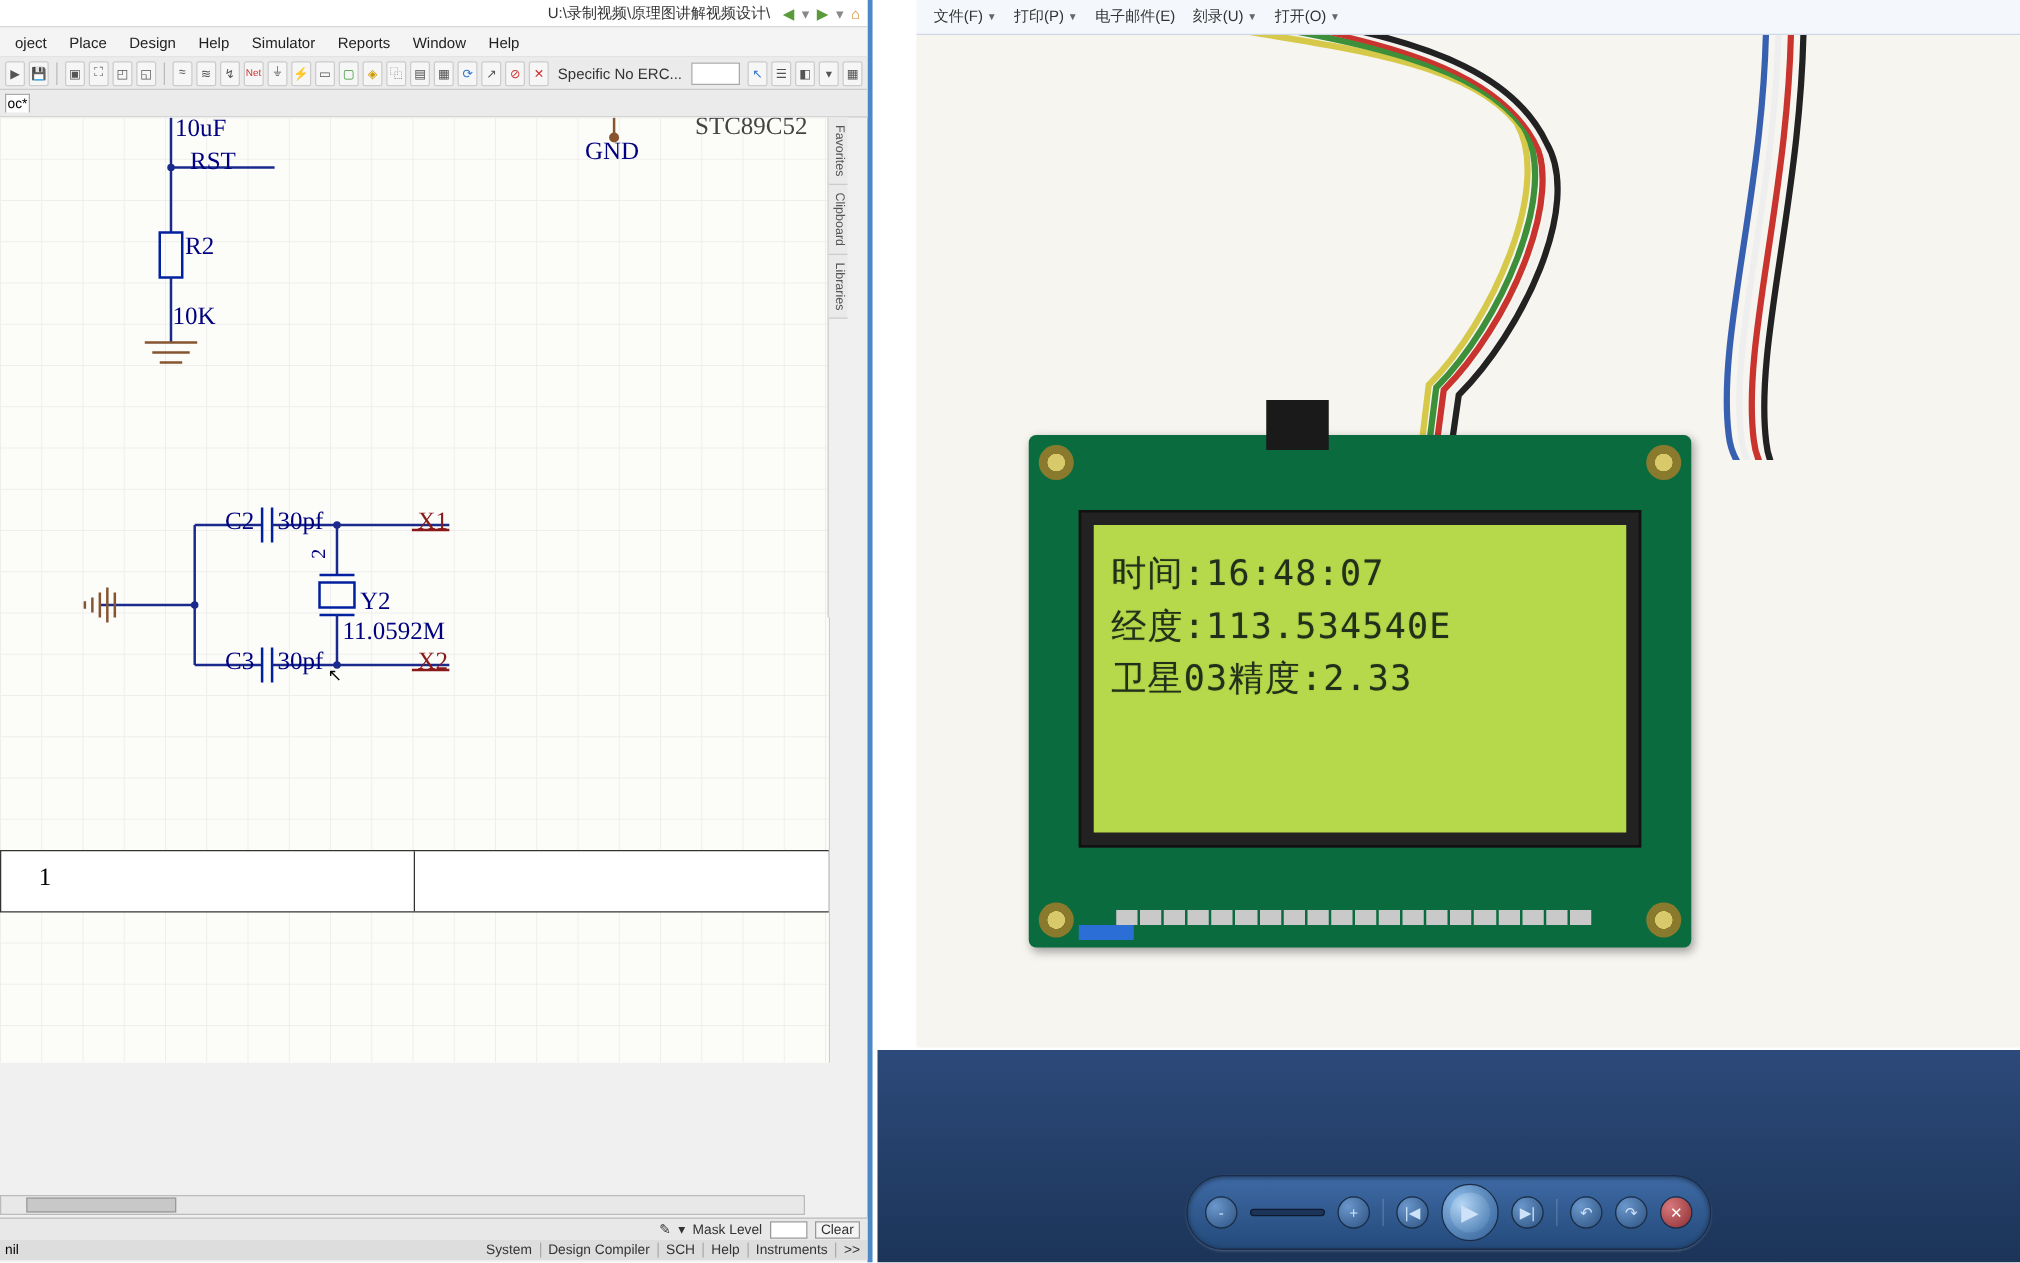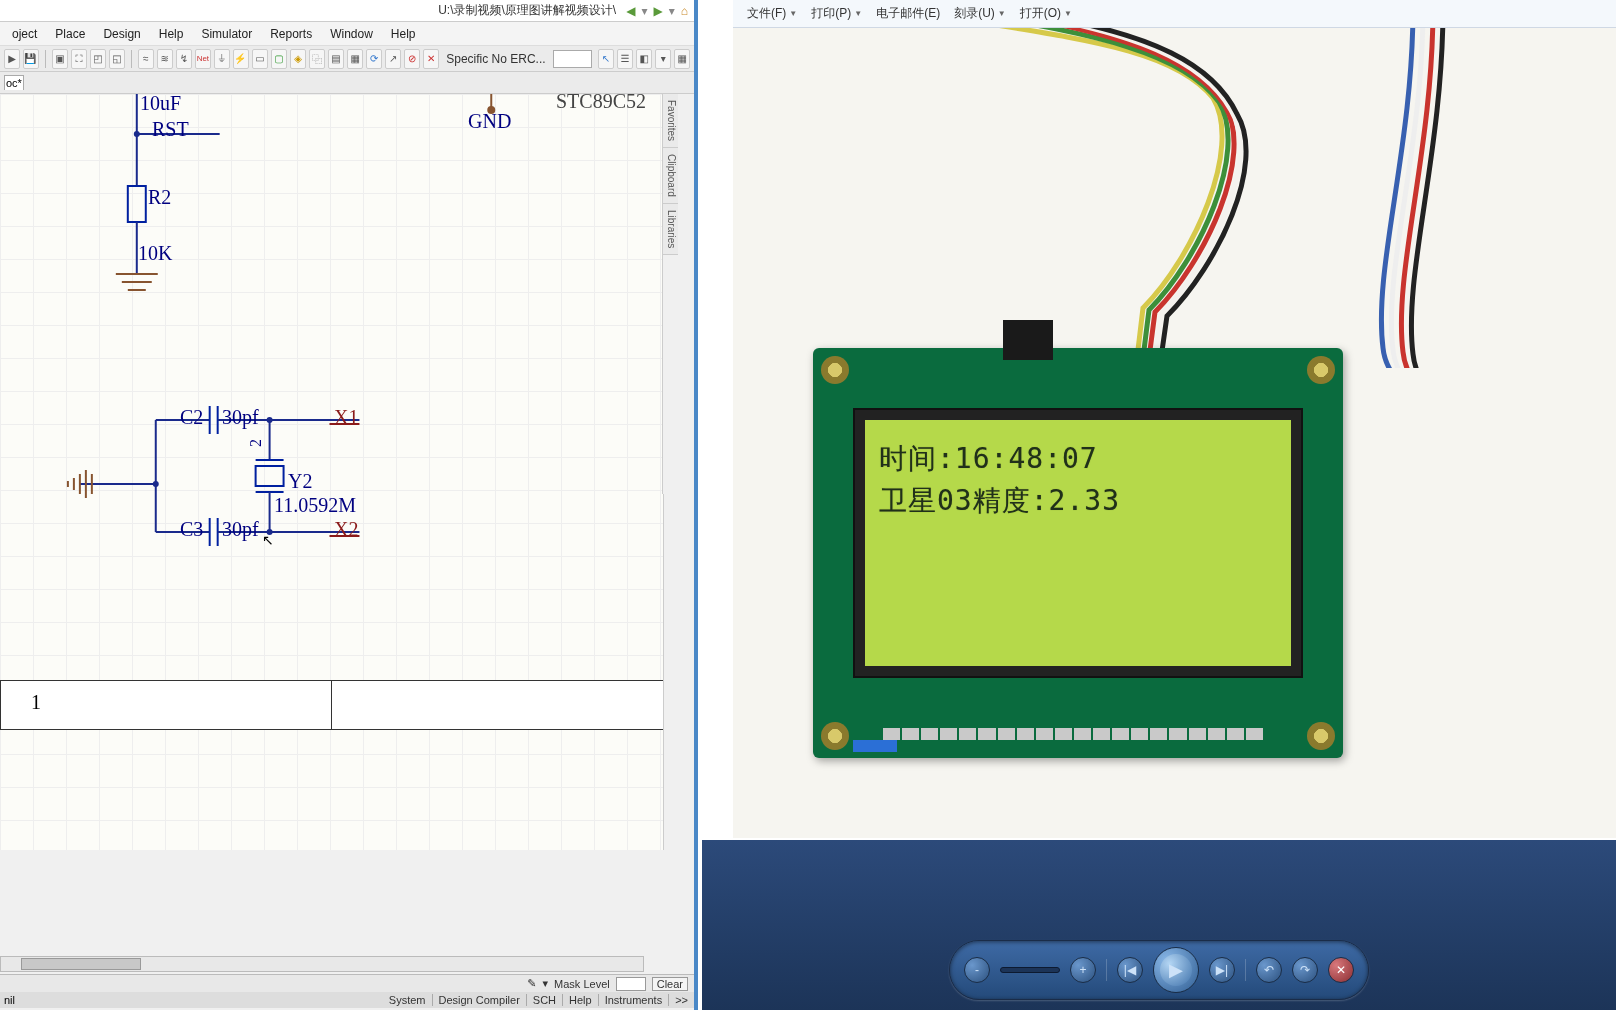--- a/index.html
+++ b/index.html
@@ -195,21 +195,21 @@
     left:0; top:0;
     width:100%; height:100%;
   }
   .wires {
     position:absolute;
     top:-20px; left:180px;
     width:600px; height:360px;
   }
   .pcb {
     position:absolute;
-    left:80px; top:320px;
+    left:90px; top:320px;
     width:530px; height:410px;
     background:#0a6b3e;
     border-radius:6px;
     box-shadow:2px 3px 8px rgba(0,0,0,.35);
   }
   .pcb .screw { position:absolute; width:28px; height:28px; border-radius:50%;
     background:radial-gradient(circle,#d8c96a 35%,#8a7a2d 36%); }
   .pcb .screw.tl { top:8px; left:8px;}
   .pcb .screw.tr { top:8px; right:8px;}
   .pcb .screw.bl { bottom:8px; left:8px;}
@@ -515,20 +515,21 @@
 
       <div class="pcb">
         <div class="screw tl"></div>
         <div class="screw tr"></div>
         <div class="screw bl"></div>
         <div class="screw br"></div>
         <div class="connector-top"></div>
         <div class="lcd-bezel">
           <div class="lcd">
             <div class="row">时间:16:48:07</div>
+            <div class="row">经度:113.534540E</div>
             <div class="row">卫星03精度:2.33</div>
           </div>
         </div>
         <div class="pin-row">
           <span></span>
             <span></span>
             <span></span>
             <span></span>
             <span></span>
             <span></span>

